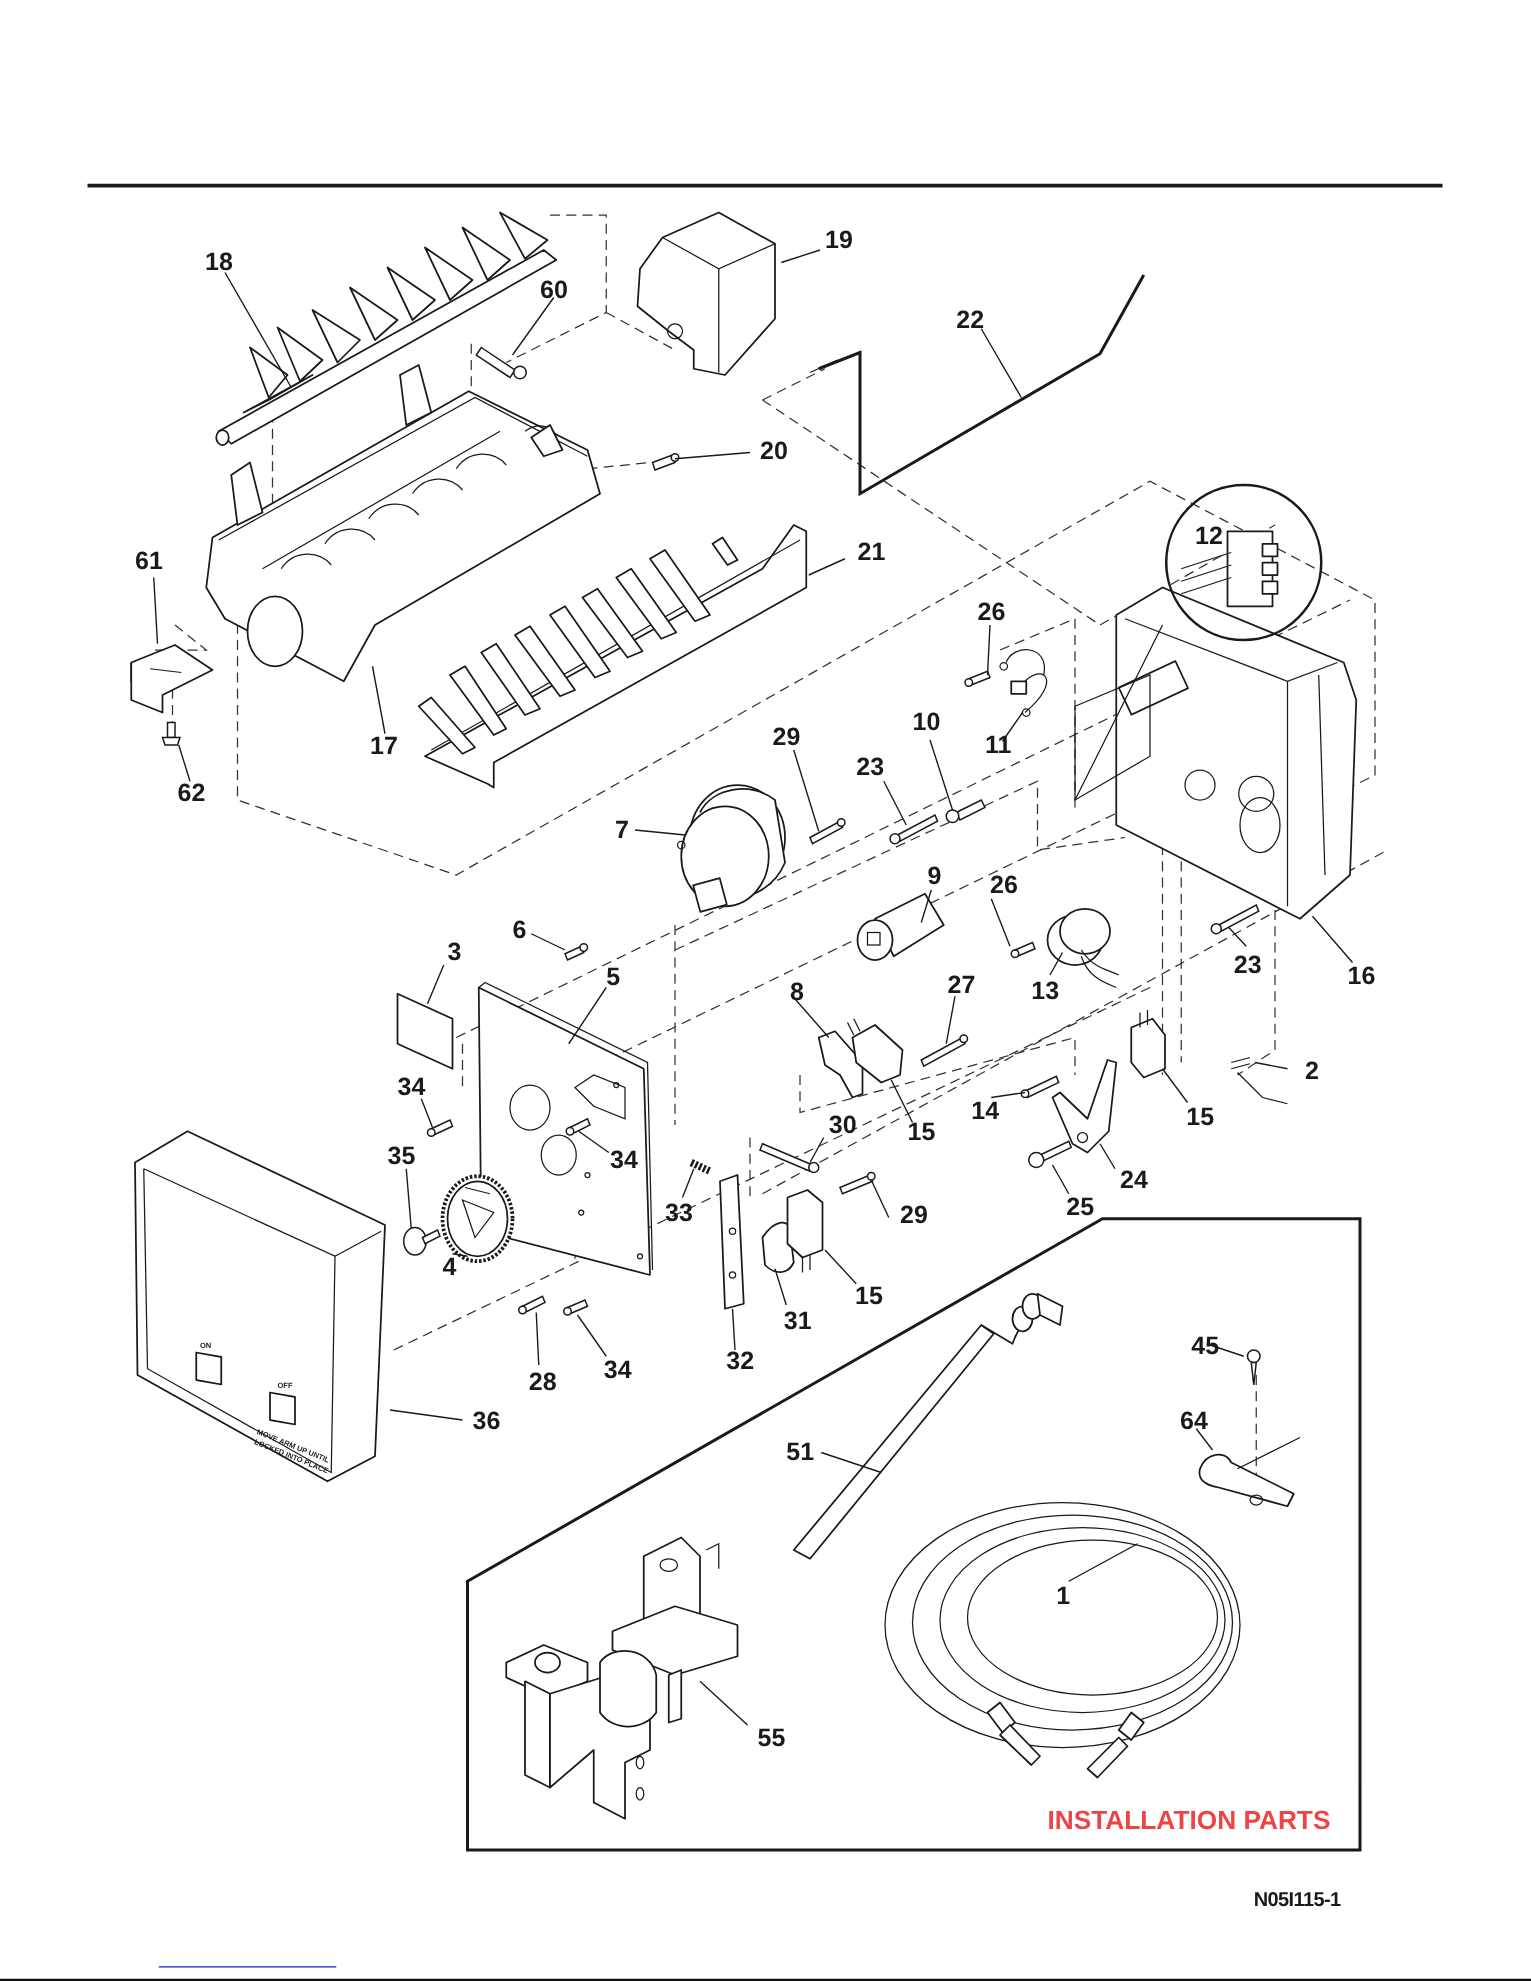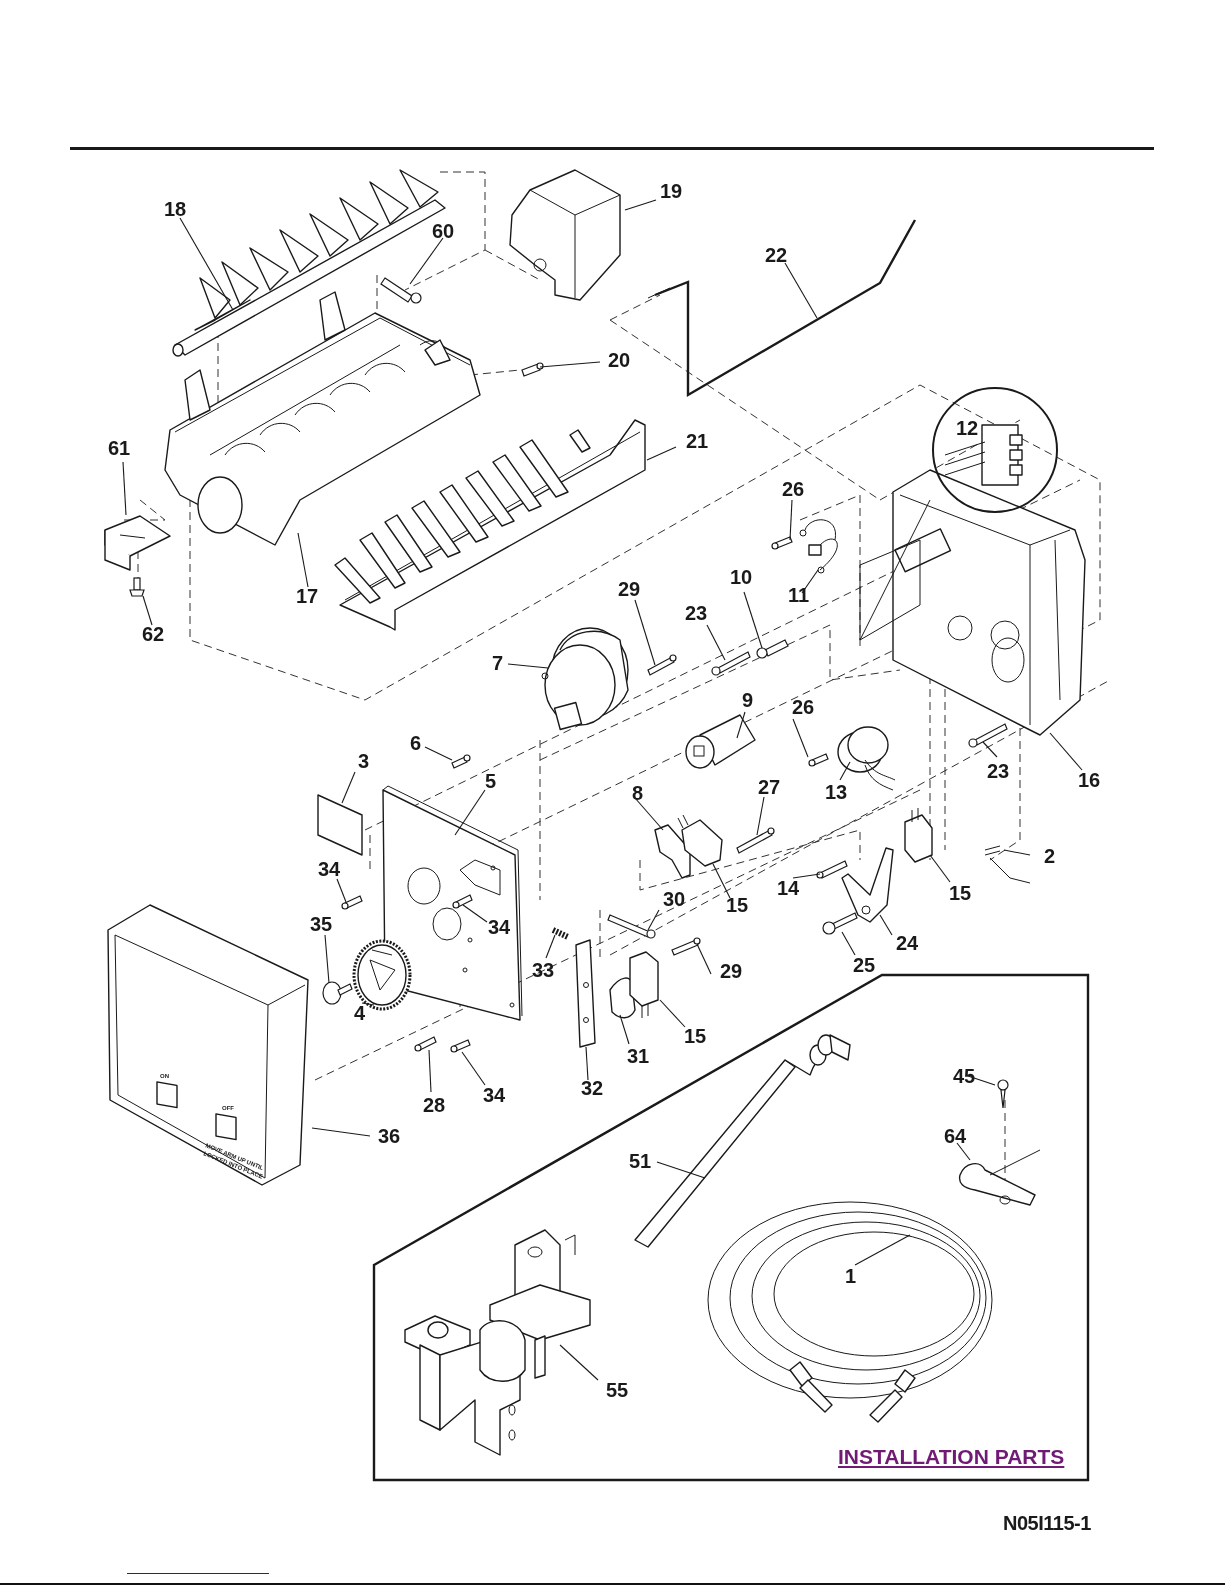--- a/index.html
+++ b/index.html
@@ -7,22 +7,22 @@
          font-family:"Liberation Sans", sans-serif; }
   #diagram { position:absolute; left:0; top:0; width:1225px; height:1585px; }
   .lbl { font-family:"Liberation Sans", sans-serif; font-weight:bold; font-size:20px; fill:#1a1a1a; }
   .part { fill:#fff; stroke:#1a1a1a; stroke-width:1.4; stroke-linejoin:round; }
   .thin { fill:none; stroke:#1a1a1a; stroke-width:1; }
   .lead { fill:none; stroke:#1a1a1a; stroke-width:1.1; }
   .dash { fill:none; stroke:#333; stroke-width:1; stroke-dasharray:8 5; }
   .thick { fill:none; stroke:#1a1a1a; stroke-width:2.4; }
   .screw { fill:#fff; stroke:#1a1a1a; stroke-width:1.2; }
   .tiny { font-family:"Liberation Sans", sans-serif; font-weight:bold; font-size:6px; fill:#222; }
-  #install-title { position:absolute; left:838px; top:1445px; font-weight:bold; font-size:21px; color:#701a75;text-decoration:underline; }
-  #drawing-number { position:absolute; left:1003px; top:1512px; font-weight:bold; font-size:20px; color:#1a1a1a; letter-spacing:-0.5px; }
+  #install-title { position:absolute; left:838px; top:1445px; font-weight:bold; font-size:21px; color:#ef4444; }
+  #drawing-number { position:absolute; left:1003px; top:1512px; font-weight:bold; font-size:16px; color:#1a1a1a; letter-spacing:-0.5px; }
   #bottom-link { position:absolute; left:127px; top:1573px; width:142px; height:1px; background:#1a1acc; }
   #bottom-rule { position:absolute; left:0; top:1583px; width:1225px; height:2px; background:#111; }
   #top-rule { position:absolute; left:70px; top:147px; width:1084px; height:3px; background:#1a1a1a; }
 </style>
 </head>
 <body>
 
 <div id="top-rule"></div>
 
 <svg id="diagram" viewBox="0 0 1225 1585">

